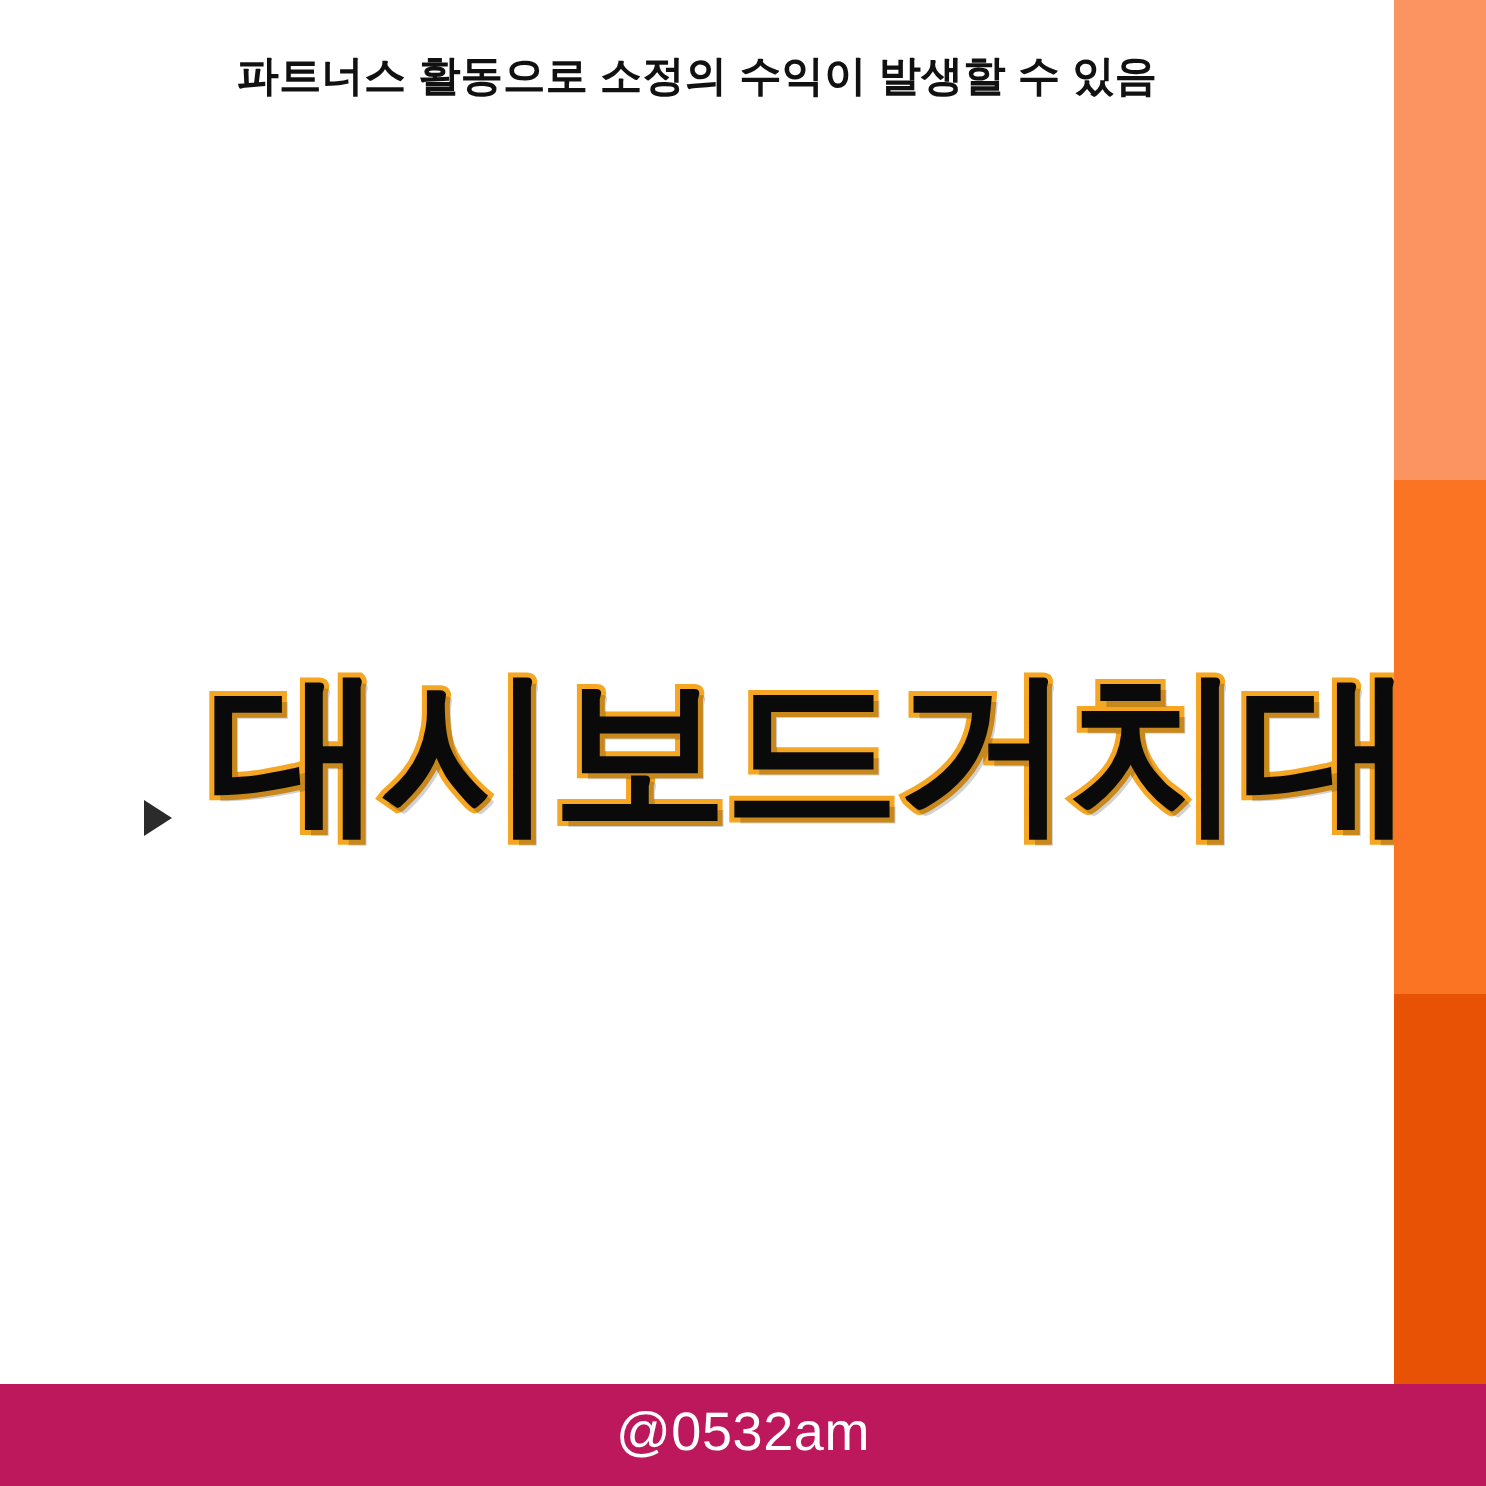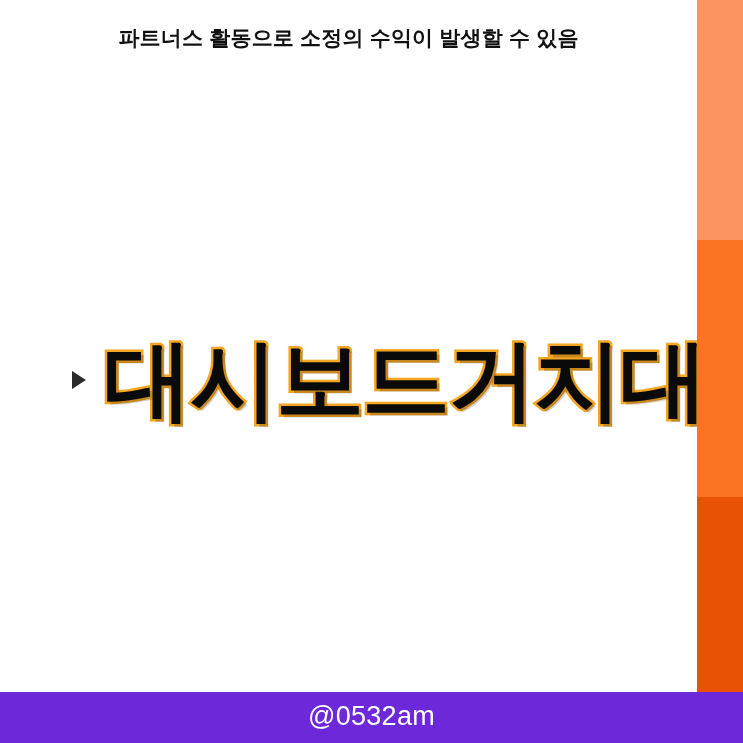--- a/index.html
+++ b/index.html
@@ -89,22 +89,21 @@
   }
 
   
   .headline-row {
     position: absolute;
     left: 0;
     top: 310px;
     width: 697px;
     height: 110px;
     display: flex;
-    align-items: center;
-    margin-top: 15px;
+    align-items: flex-end;
   }
   .bullet-marker {
     width: 18px;
     height: 22px;
     margin-left: 70px;
     margin-right: 16px;
     flex: 0 0 auto;
     display: block;
   }
   .headline {
@@ -124,21 +123,21 @@
 <body>
 
 <div id="slide">
 
   <div class="side-strip">
     <div class="band band-top" style="background: rgb(251, 148, 96);"></div>
     <div class="band band-mid" style="background: rgb(250, 116, 35);"></div>
     <div class="band band-bottom" style="background: rgb(232, 82, 5);"></div>
   </div>
 
-  <div class="bottom-bar" style="background: #6d28d9;">
+  <div class="bottom-bar" style="background: #be185d;">
     <span class="handle-text" style="color: rgb(255, 255, 255);">@0532am</span>
   </div>
 
   <div class="content-card">
 
     <div class="disclaimer">파트너스 활동으로 소정의 수익이 발생할 수 있음</div>
 
     <div class="headline-row">
       <svg class="bullet-marker" viewBox="0 0 18 22">
         <polygon points="2,2 16,11 2,20" fill="#2B2B2B"></polygon>

